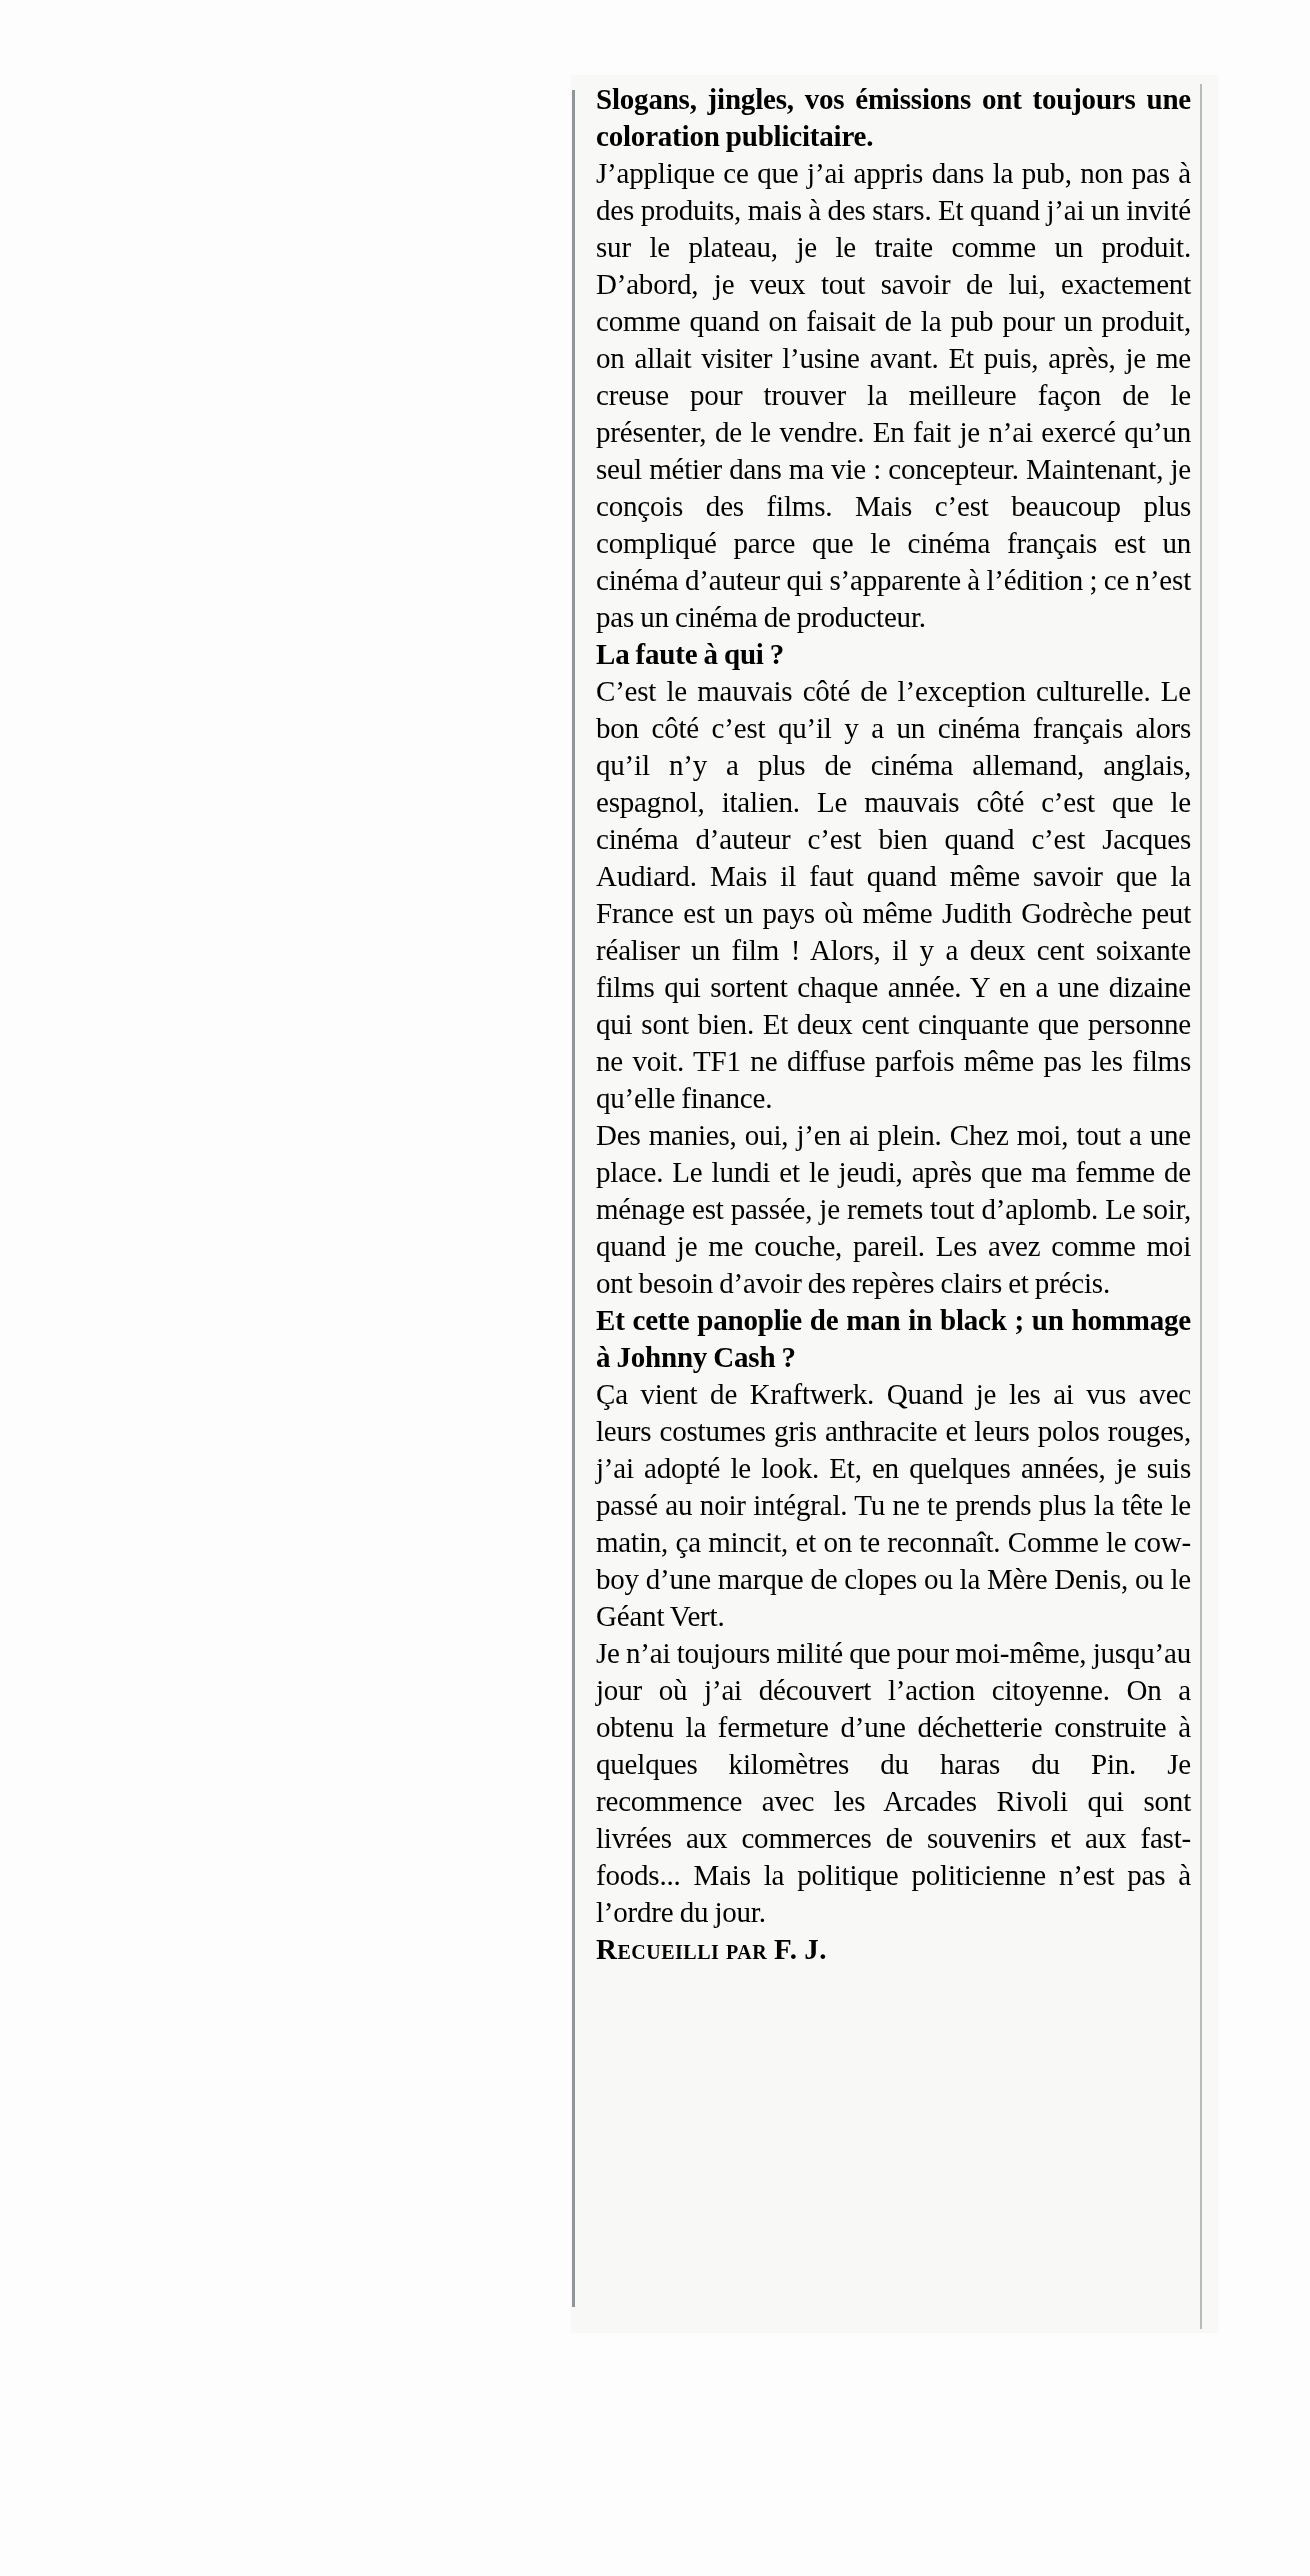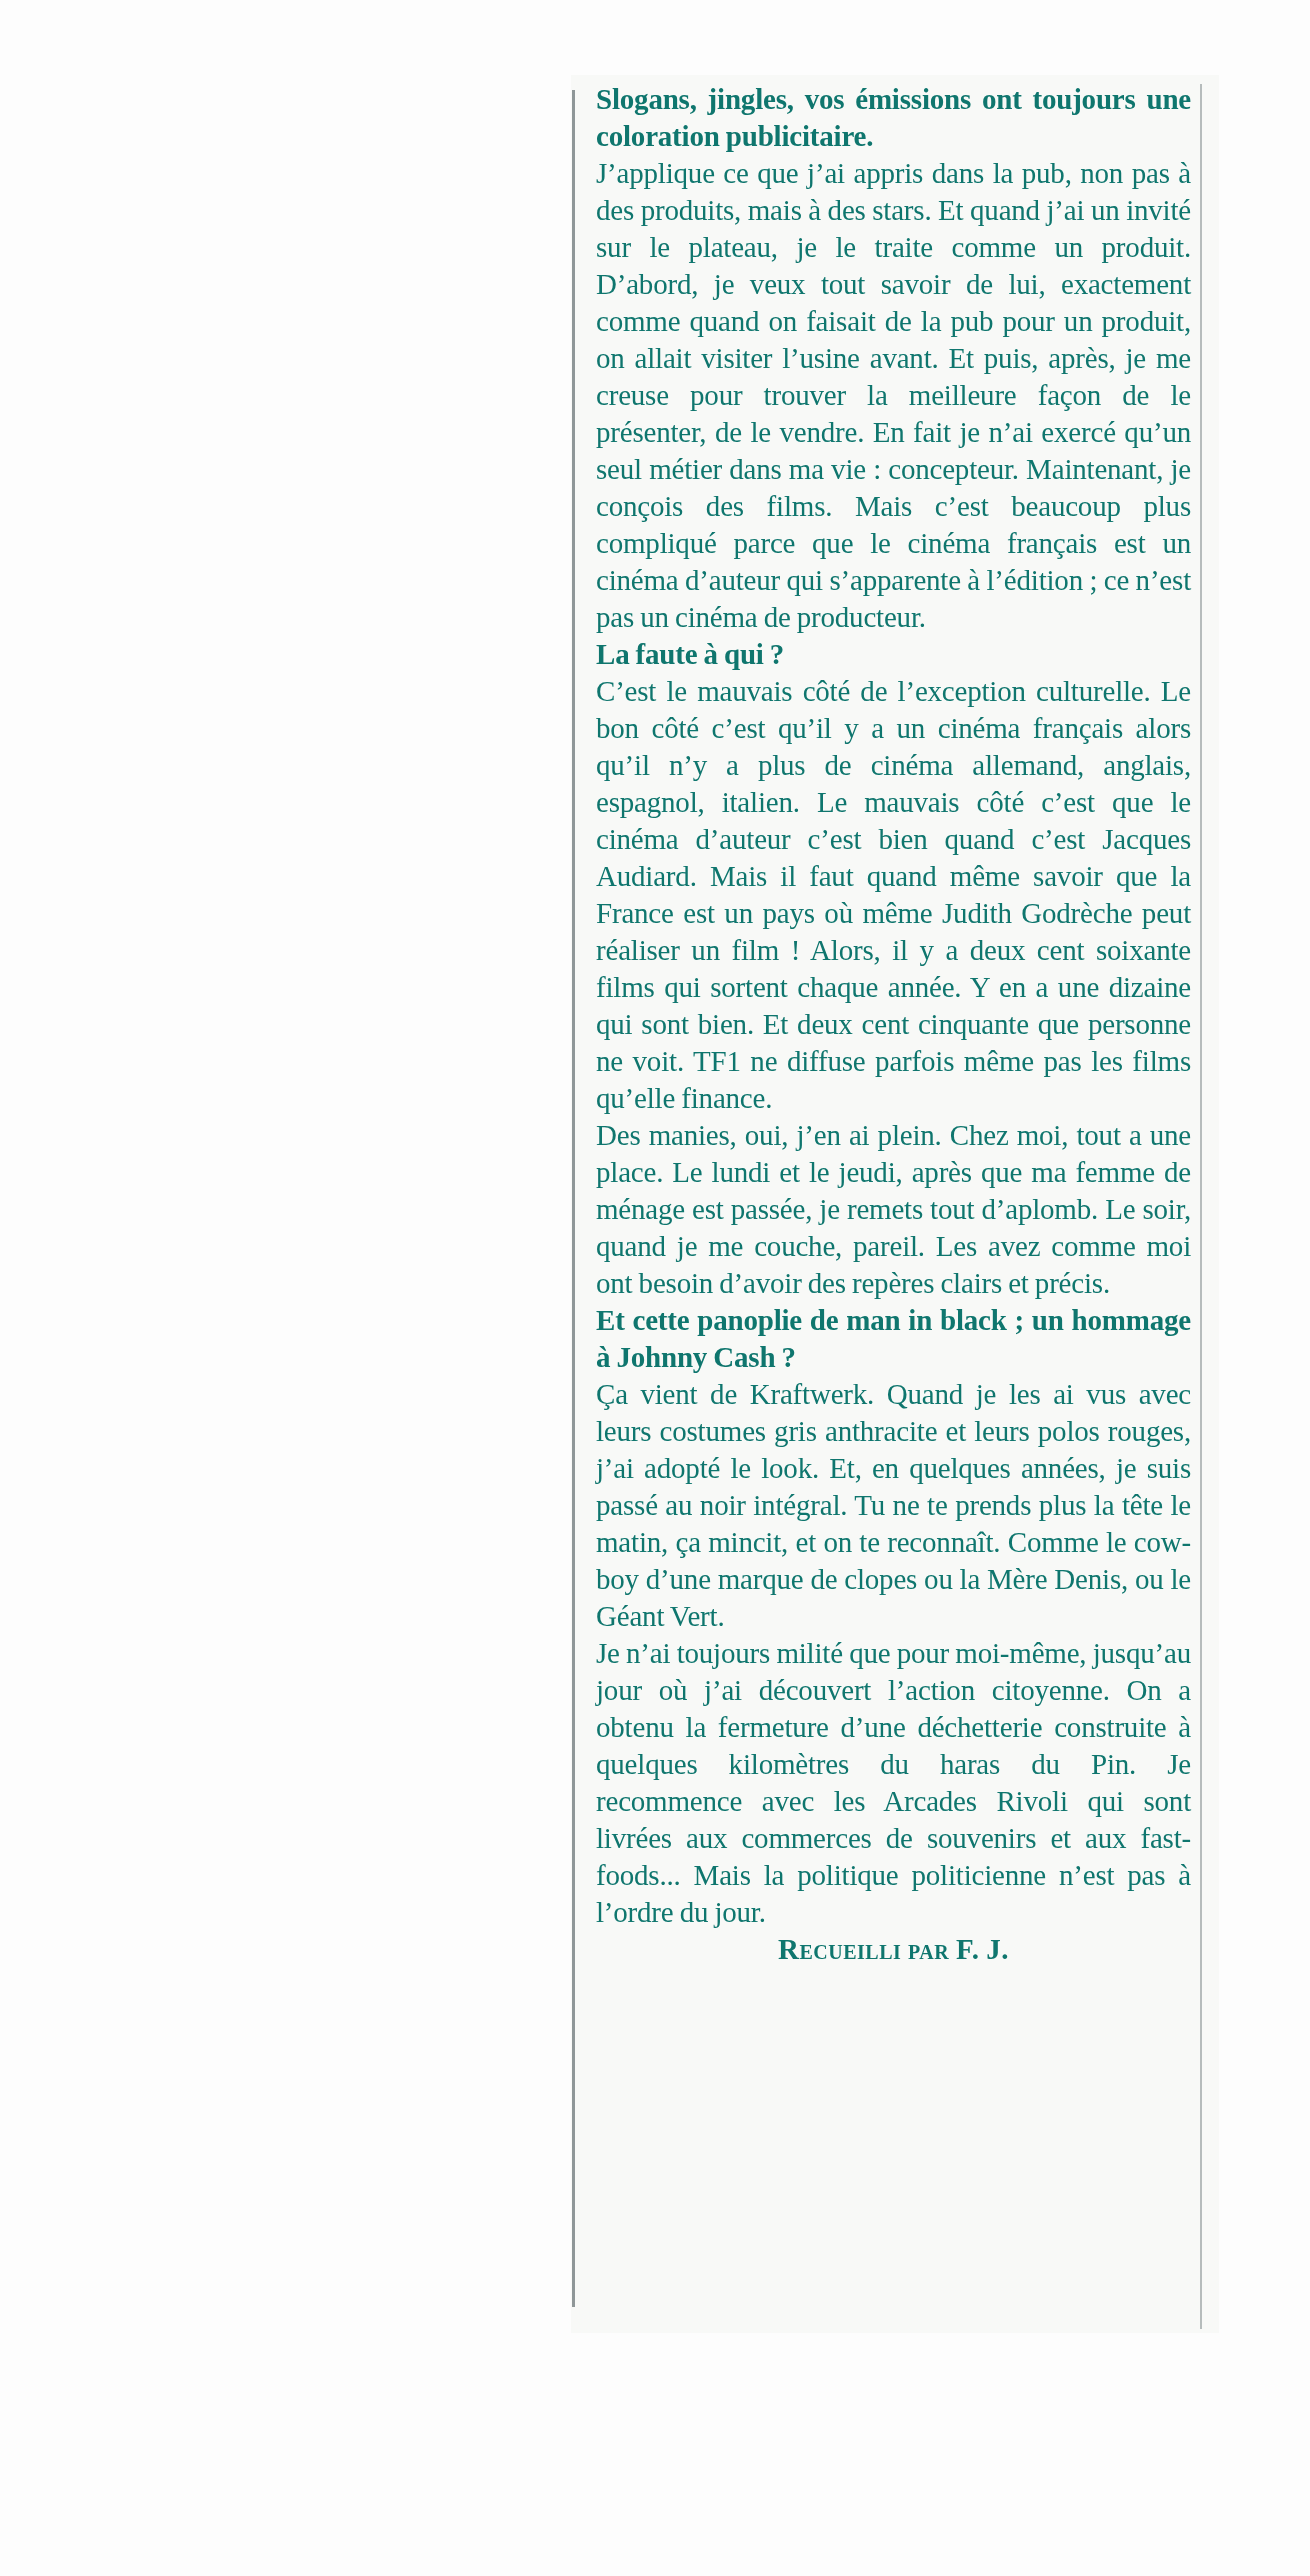--- a/index.html
+++ b/index.html
@@ -54,38 +54,38 @@
     filter: blur(0.4px);
   }
   .column p {
     margin: 0;
     padding: 0;
   }
   .question {
     font-weight: bold;
   }
   .byline {
-    text-align: center;
+    text-align: left;
     font-weight: bold;
     font-variant: small-caps;
     letter-spacing: 0.5px;
     font-family: Liberation Serif, serif;
   }
   .footnote {
     font-style: italic;
   }
 </style>
 </head>
 <body>
 
 <div class="page" style="background: rgb(253, 253, 253);">
   <div class="scan-area" style="background: rgb(248, 249, 247);"></div>
   <div class="rule rule-left" style="background: rgb(143, 151, 152);"></div>
   <div class="rule rule-right" style="background: rgb(182, 188, 188);"></div>
-  <article class="column" lang="fr" style="color: #0f766e;">
+  <article class="column" lang="fr" style="color: #000000;">
       <p class="question">Slogans, jingles, vos émissions ont toujours une coloration publicitaire.</p>
       <p class="answer">J’applique ce que j’ai appris dans la pub, non pas à des produits, mais à des stars. Et quand j’ai un invité sur le plateau, je le traite comme un produit. D’abord, je veux tout savoir de lui, exactement comme quand on faisait de la pub pour un produit, on allait visiter l’usine avant. Et puis, après, je me creuse pour trouver la meilleure façon de le présenter, de le vendre. En fait je n’ai exercé qu’un seul métier dans ma vie : concepteur. Maintenant, je conçois des films. Mais c’est beaucoup plus compliqué parce que le cinéma français est un cinéma d’auteur qui s’apparente à l’édition ; ce n’est pas un cinéma de producteur.</p>
       <p class="question">La faute à qui ?</p>
       <p class="answer">C’est le mauvais côté de l’exception culturelle. Le bon côté c’est qu’il y a un cinéma français alors qu’il n’y a plus de cinéma allemand, anglais, espagnol, italien. Le mauvais côté c’est que le cinéma d’auteur c’est bien quand c’est Jacques Audiard. Mais il faut quand même savoir que la France est un pays où même Judith Godrèche peut réaliser un film ! Alors, il y a deux cent soixante films qui sortent chaque année. Y en a une dizaine qui sont bien. Et deux cent cinquante que personne ne voit. TF1 ne diffuse parfois même pas les films qu’elle finance.</p>
       <p class="answer">Des manies, oui, j’en ai plein. Chez moi, tout a une place. Le lundi et le jeudi, après que ma femme de ménage est passée, je remets tout d’aplomb. Le soir, quand je me couche, pareil. Les avez comme moi ont besoin d’avoir des repères clairs et précis.</p>
       <p class="question">Et cette panoplie de man in black ; un hommage à Johnny Cash ?</p>
       <p class="answer">Ça vient de Kraftwerk. Quand je les ai vus avec leurs costumes gris anthracite et leurs polos rouges, j’ai adopté le look. Et, en quelques années, je suis passé au noir intégral. Tu ne te prends plus la tête le matin, ça mincit, et on te reconnaît. Comme le cow-boy d’une marque de clopes ou la Mère Denis, ou le Géant Vert.</p>
       <p class="answer">Je n’ai toujours milité que pour moi-même, jusqu’au jour où j’ai découvert l’action citoyenne. On a obtenu la fermeture d’une déchetterie construite à quelques kilomètres du haras du Pin. Je recommence avec les Arcades Rivoli qui sont livrées aux commerces de souvenirs et aux fast-foods... Mais la politique politicienne n’est pas à l’ordre du jour.</p>
       <p class="byline">Recueilli par F. J.</p>
     </article>

